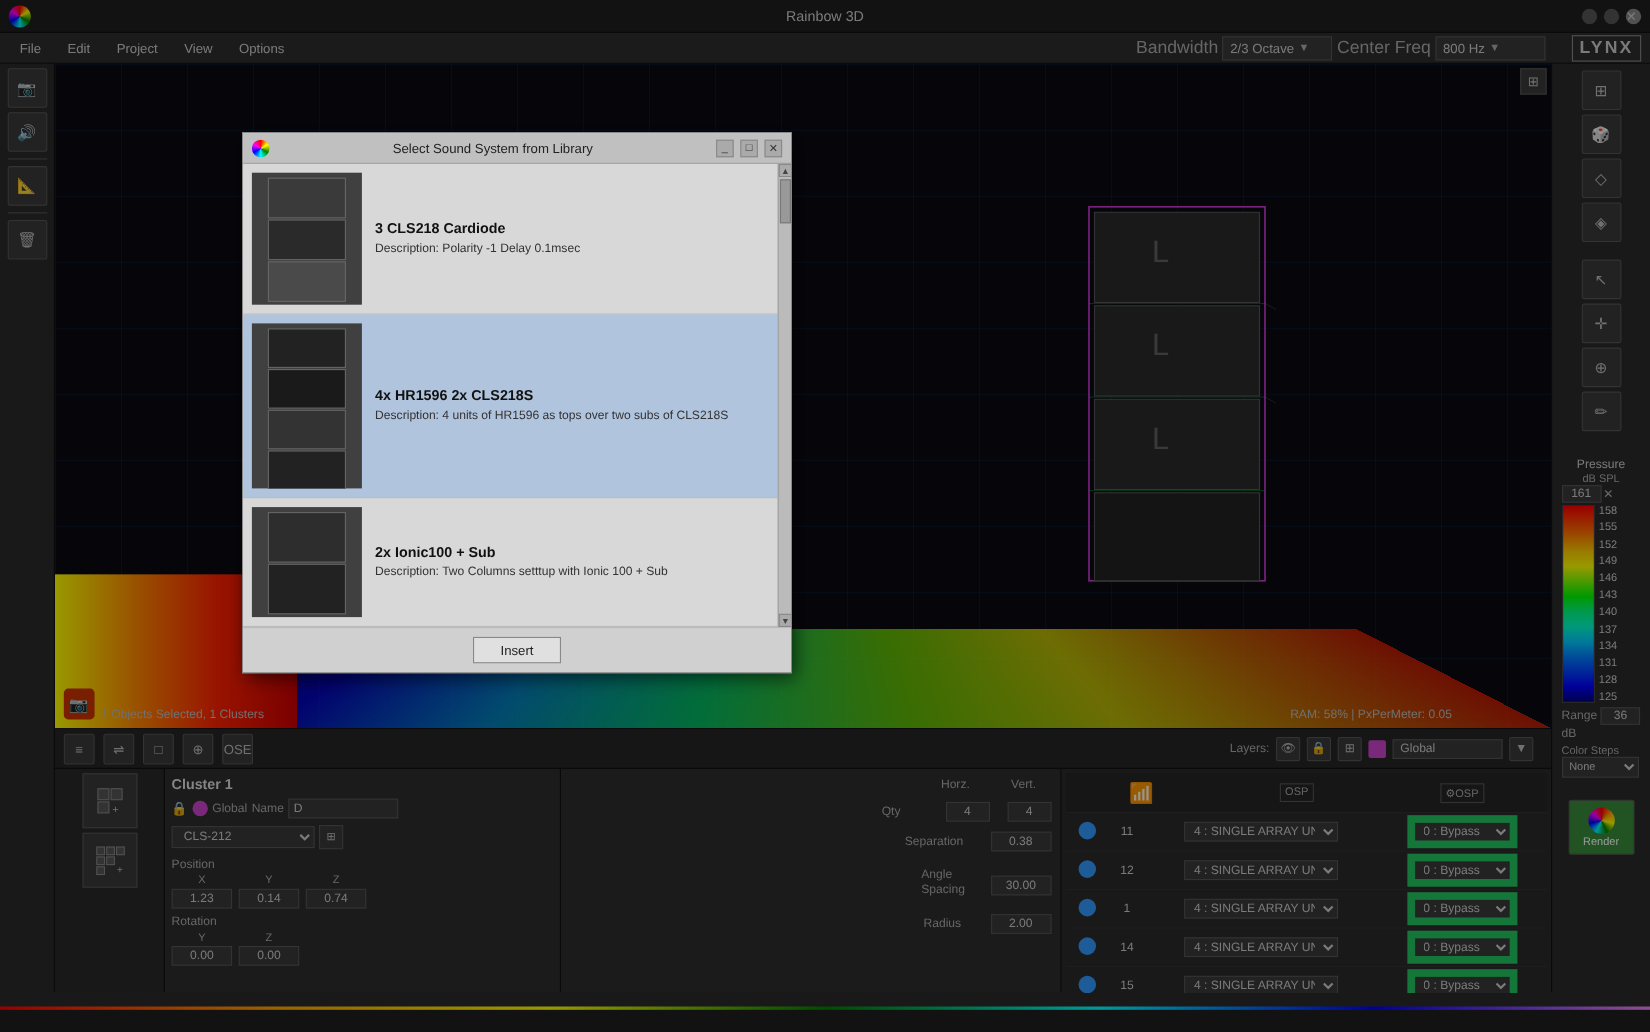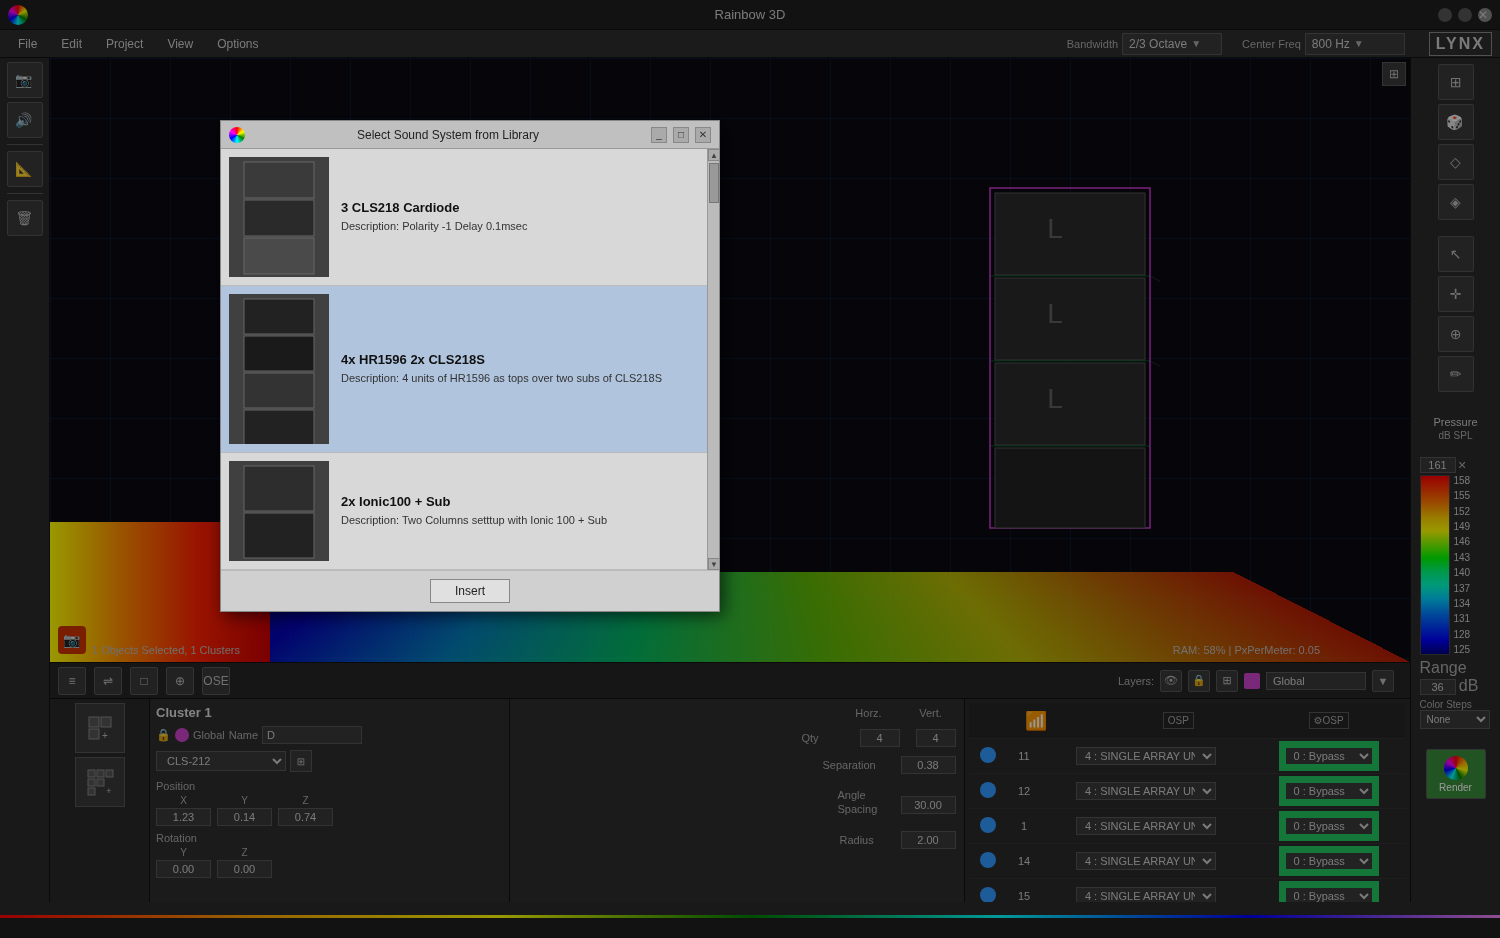--- a/index.html
+++ b/index.html
@@ -59,21 +59,21 @@
       padding: 0 8px;
       gap: 4px;
       border-bottom: 1px solid #111;
     }
     .menu-item {
       padding: 3px 10px;
       cursor: pointer;
       color: #ccc;
       font-size: 12px;
     }
-    .toolbar-label { color: #aaa; font-size: 11px; }
+    .toolbar-label { color: #aaa; font-size: 16px; }
     .toolbar-dropdown {
       background: #3a3a3a;
       border: 1px solid #555;
       color: #ccc;
       padding: 3px 6px;
       font-size: 12px;
       cursor: pointer;
       display: flex;
       align-items: center;
       gap: 4px;
@@ -167,21 +167,21 @@
     .pressure-title {
       color: #ccc;
       font-size: 11px;
       text-align: center;
       margin-bottom: 2px;
     }
     .pressure-unit {
       color: #aaa;
       font-size: 10px;
       text-align: center;
-      margin-bottom: 16px;
+      margin-bottom: 0;
     }
     .pressure-top-val {
       display: flex;
       align-items: center;
       gap: 2px;
       margin-bottom: 2px;
     }
     .pressure-input {
       background: #3a3a3a;
       border: 1px solid #555;
@@ -216,21 +216,21 @@
       color: #ccc;
     }
     .scale-container {
       overflow: hidden;
       margin-bottom: 4px;
     }
     .range-section {
       clear: both;
       margin-top: 4px;
     }
-    .range-label { color: #aaa; font-size: 16px; }
+    .range-label { color: #aaa; font-size: 11px; }
     .range-input {
       background: #3a3a3a;
       border: 1px solid #555;
       color: #ccc;
       width: 36px;
       text-align: center;
       font-size: 11px;
       padding: 1px;
     }
     .color-steps-label { color: #aaa; font-size: 10px; margin-top: 4px; }
@@ -753,21 +753,21 @@
   <span class="menu-item">Options</span>
 
   <div style="flex:1"></div>
 
   <span class="toolbar-label">Bandwidth</span>
   <div class="toolbar-dropdown">
     <span>2/3 Octave</span>
     <span class="arrow">▼</span>
   </div>
 
-  <span class="toolbar-label" style="margin-left:16px">Center Freq</span>
+  <span class="toolbar-label" style="">Center Freq</span>
   <div class="toolbar-dropdown">
     <span>800 Hz</span>
     <span class="arrow">▼</span>
   </div>
 
   <div style="margin-left:20px;color:#ccc;font-size:16px;font-weight:bold;letter-spacing:2px;border:1px solid #888;padding:2px 6px;">LYNX</div>
 </div>
 
 <div id="main-area">
 

